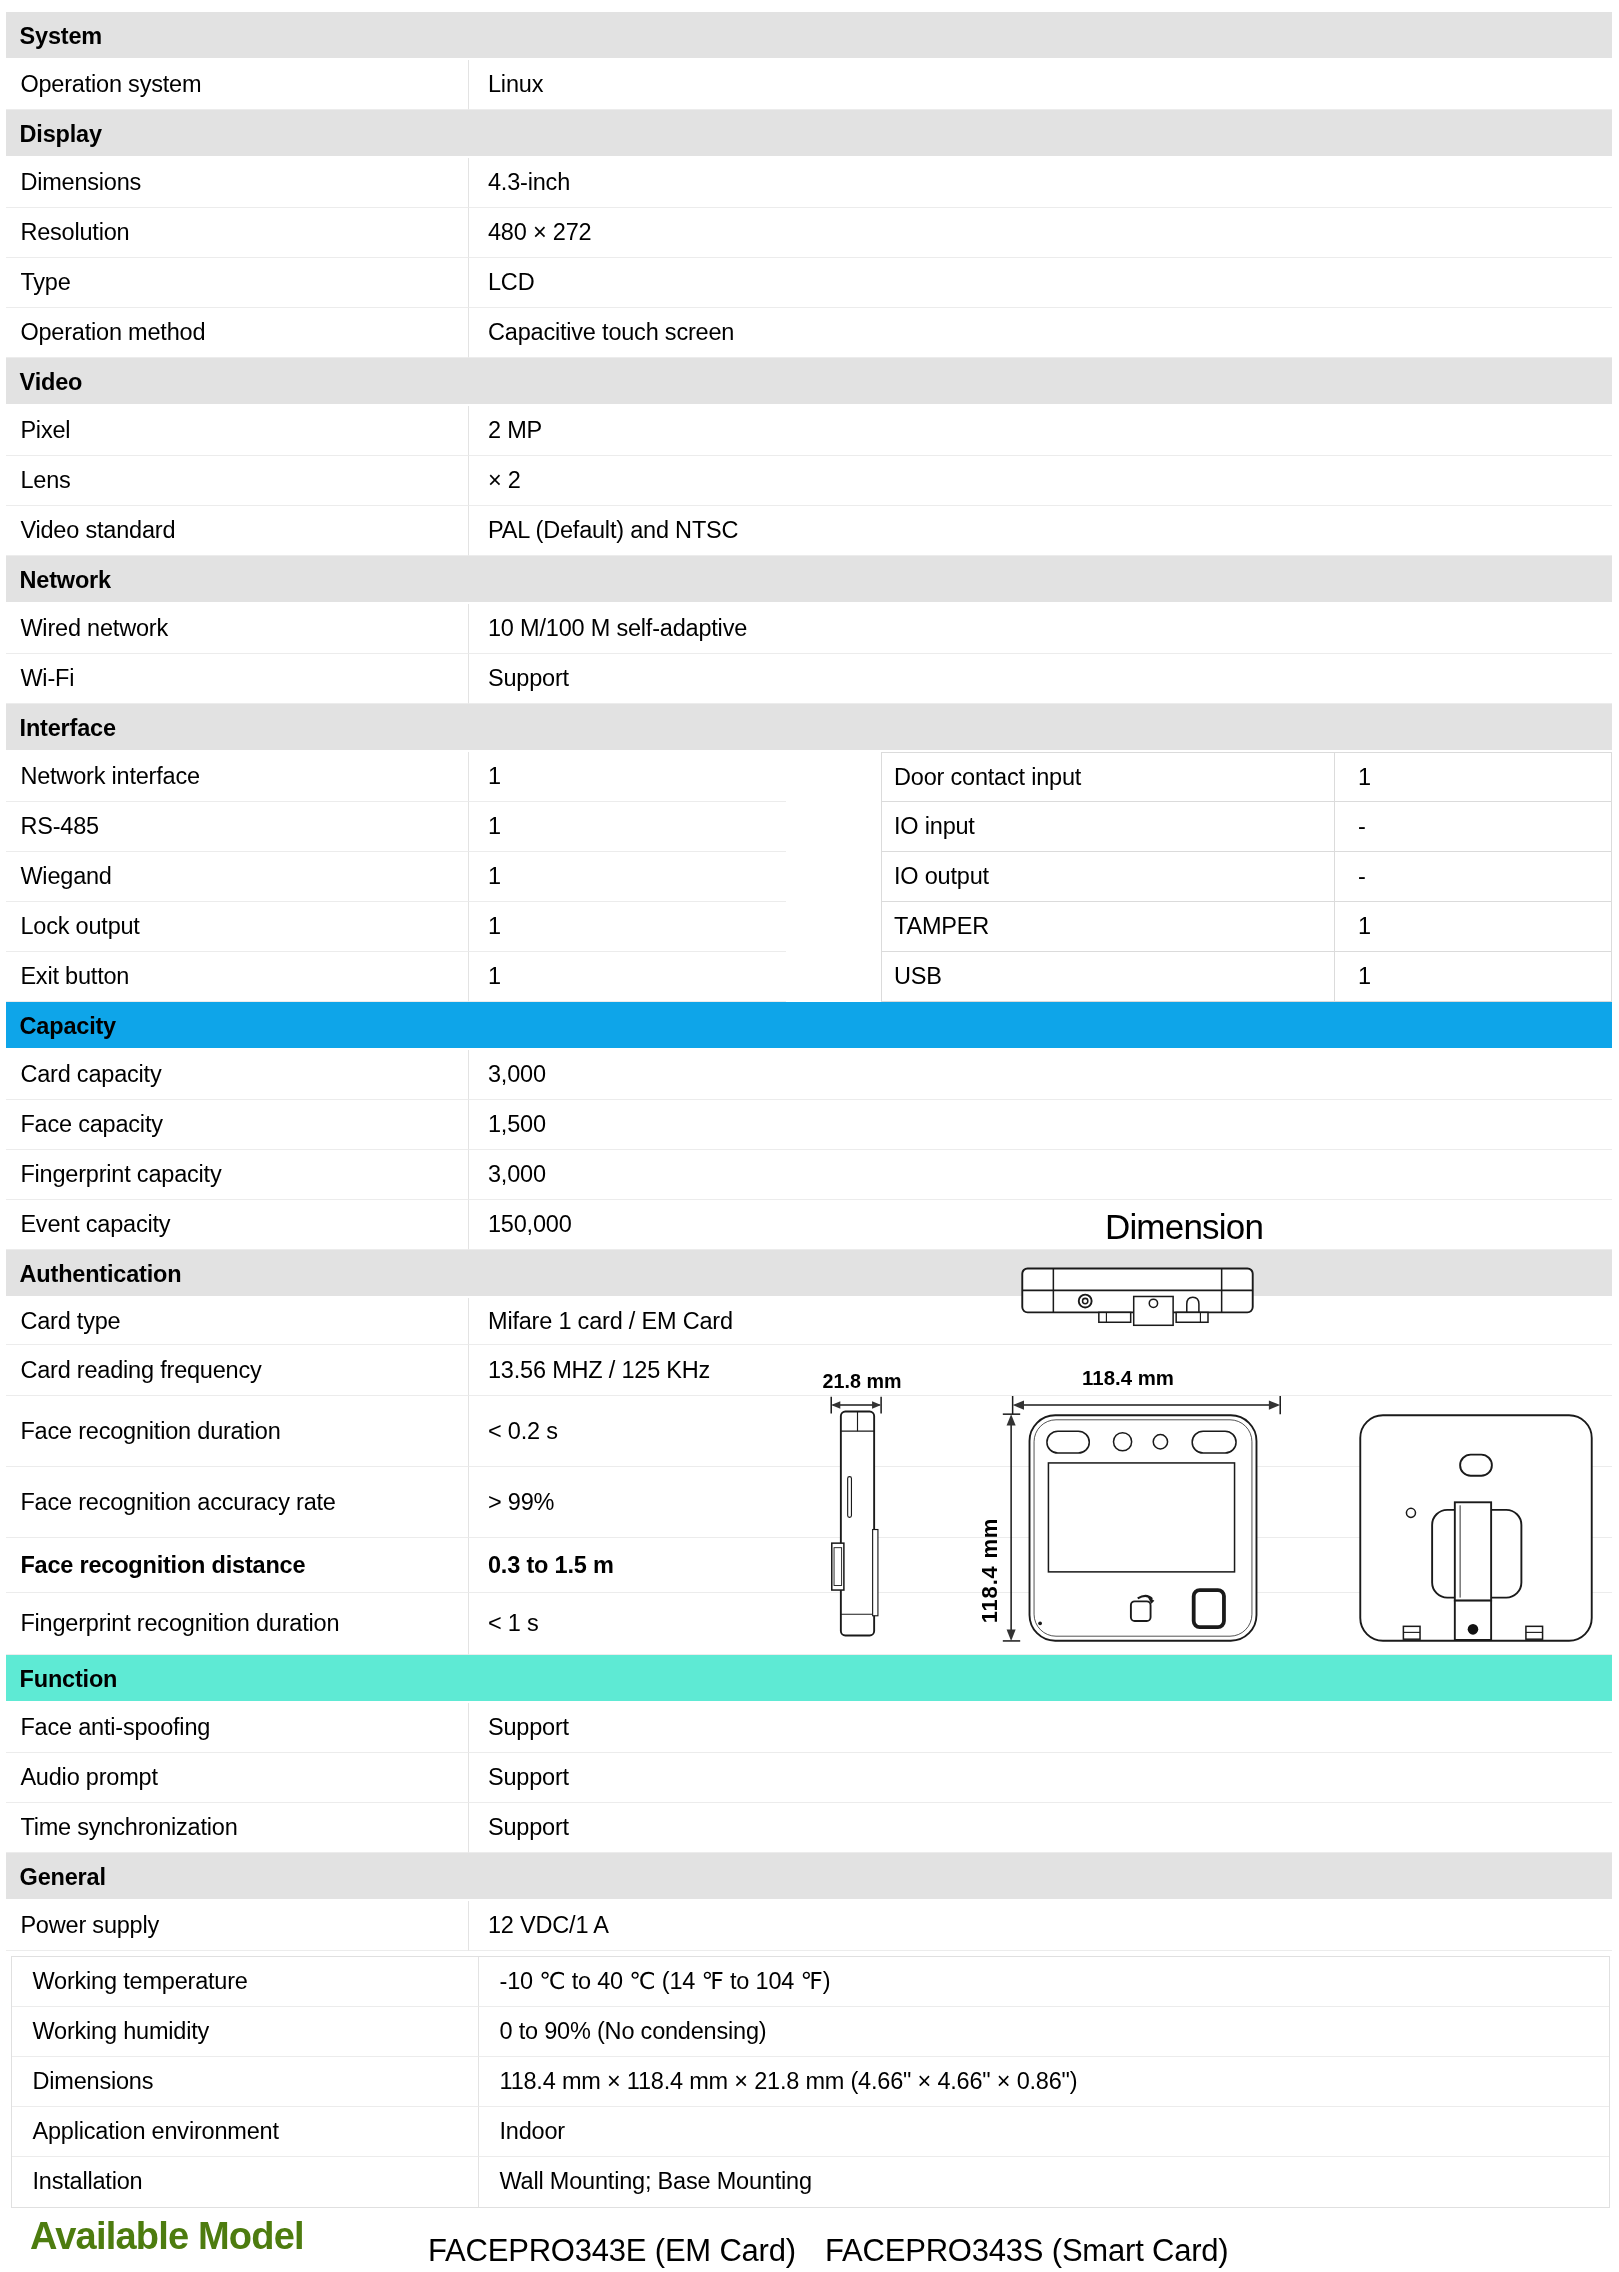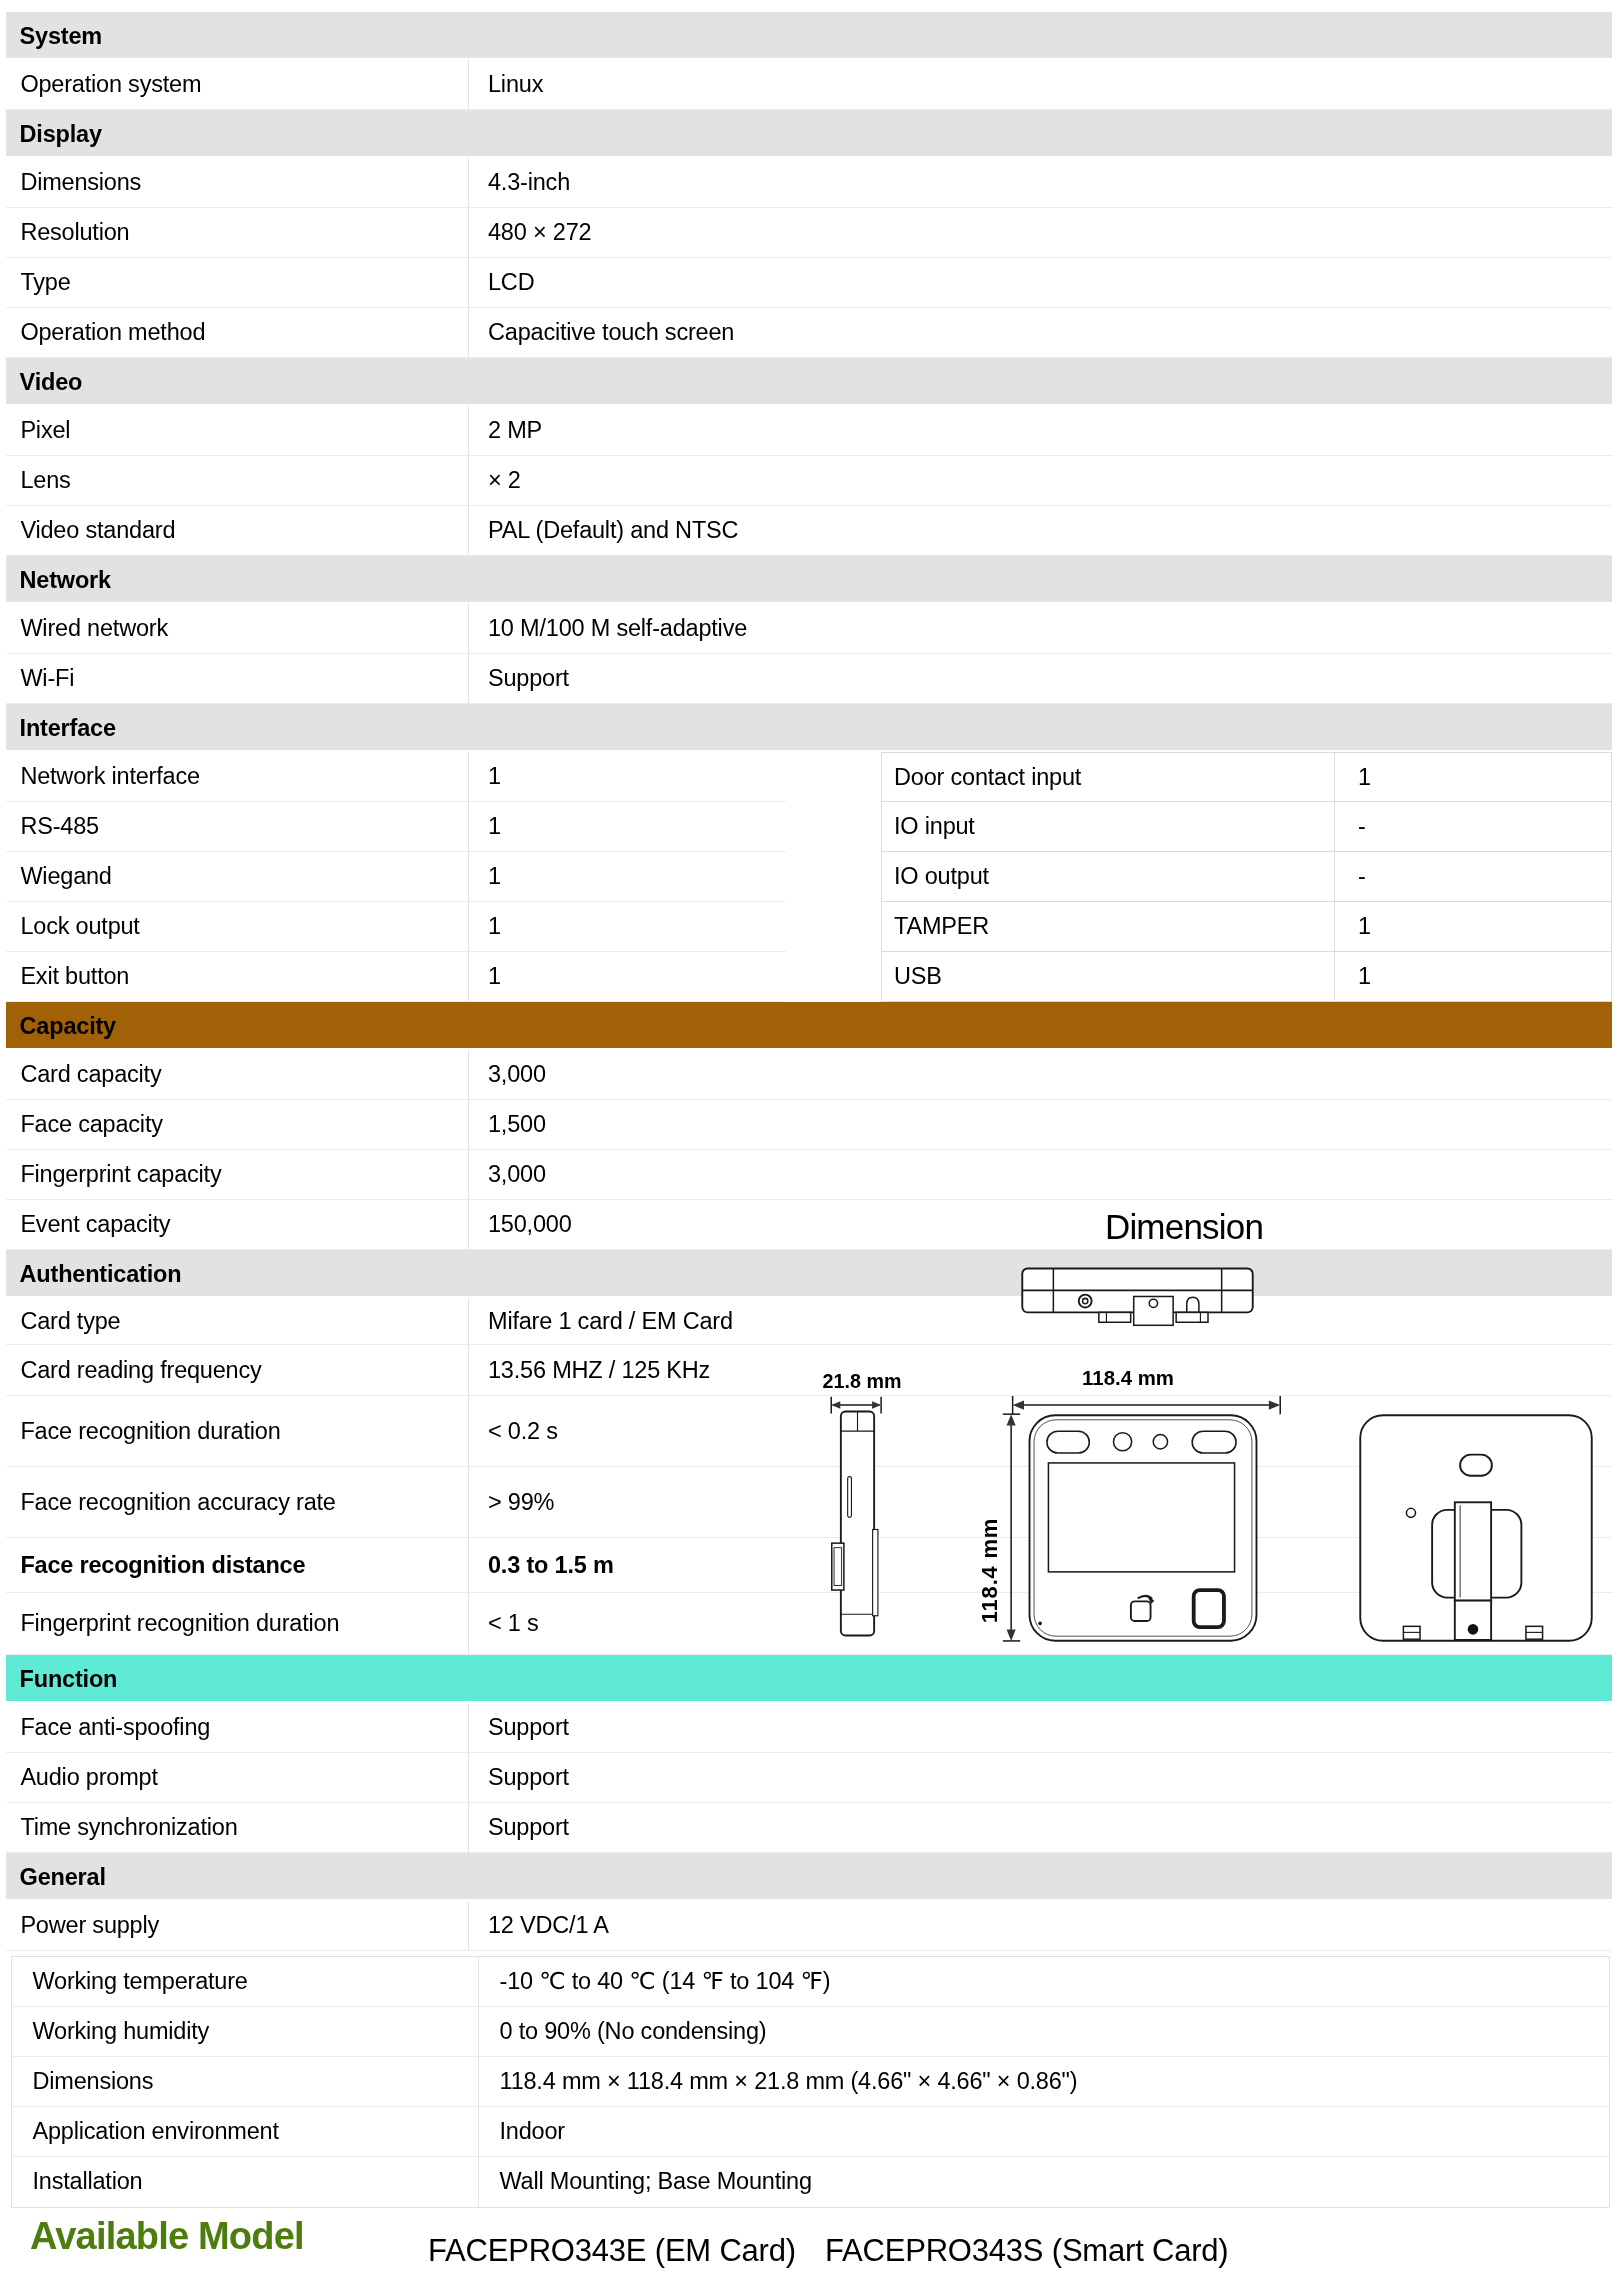--- a/index.html
+++ b/index.html
@@ -148,21 +148,21 @@
       </div>
       <div class="row if-row">
         <div class="cell c-label">Exit button</div>
         <div class="cell if-val">1</div>
         <div class="cell if-spacer"></div>
         <div class="cell if-rlabel">USB</div>
         <div class="cell if-rvalue">1</div>
       </div>
     </section>
     <section class="sec sec-capacity">
-      <div class="sec-header" style="background: #a16207;">Capacity</div>
+      <div class="sec-header" style="background: #0ea5e9;">Capacity</div>
       <div class="row">
         <div class="cell c-label">Card capacity</div>
         <div class="cell c-value">3,000</div>
       </div>
       <div class="row">
         <div class="cell c-label">Face capacity</div>
         <div class="cell c-value">1,500</div>
       </div>
       <div class="row">
         <div class="cell c-label">Fingerprint capacity</div>

